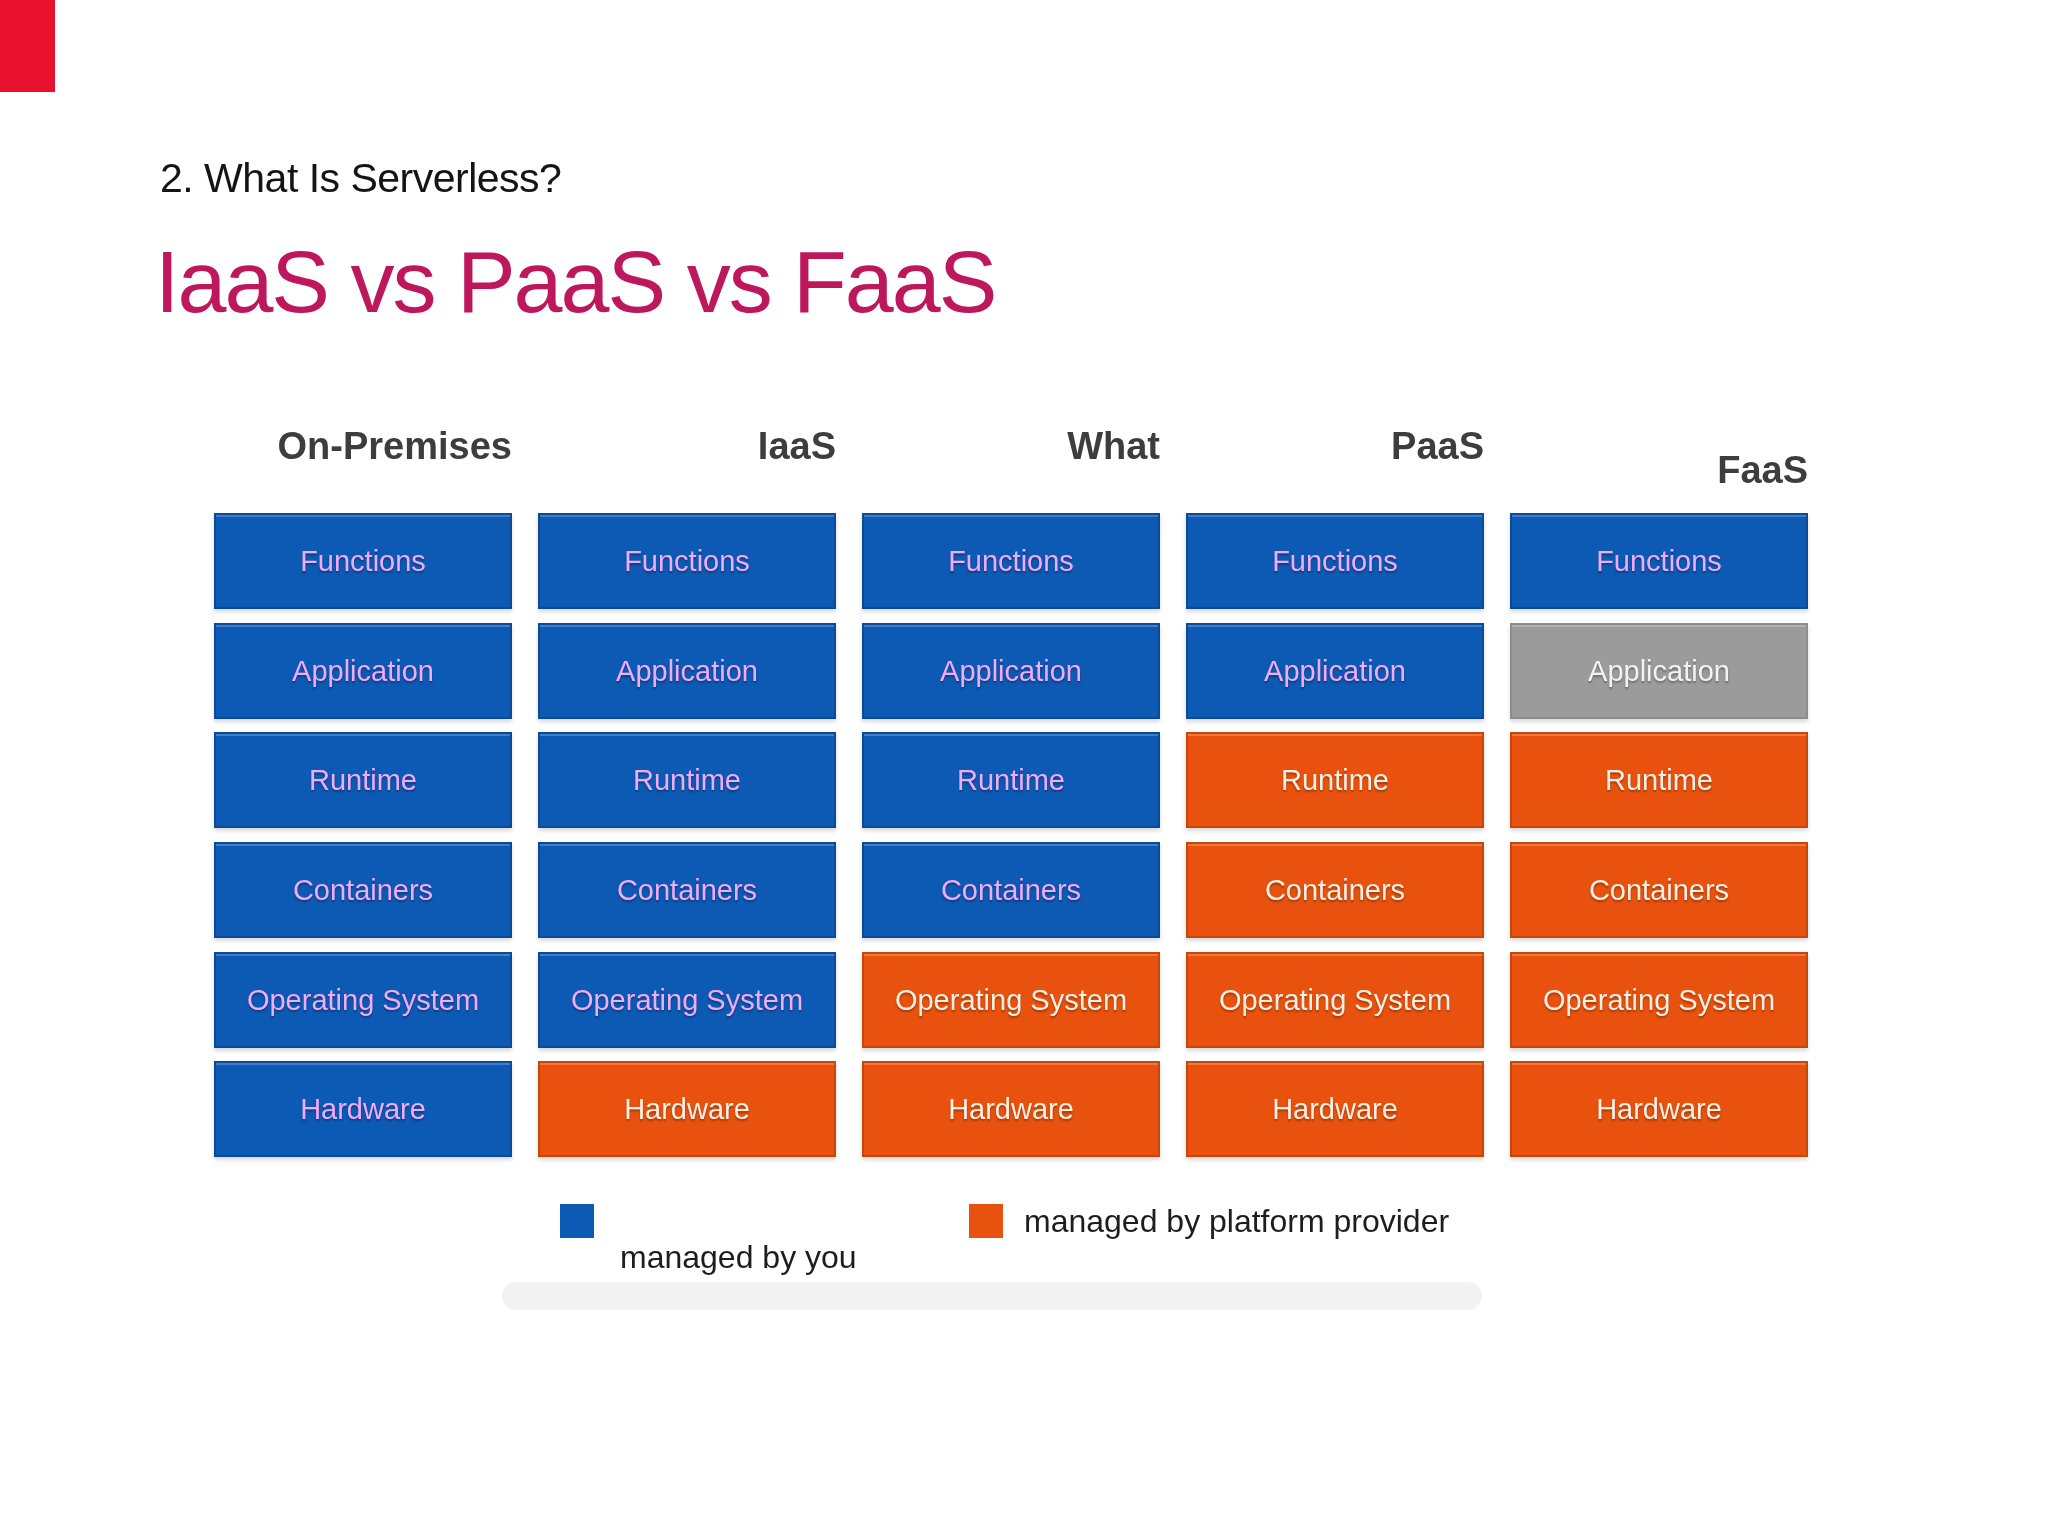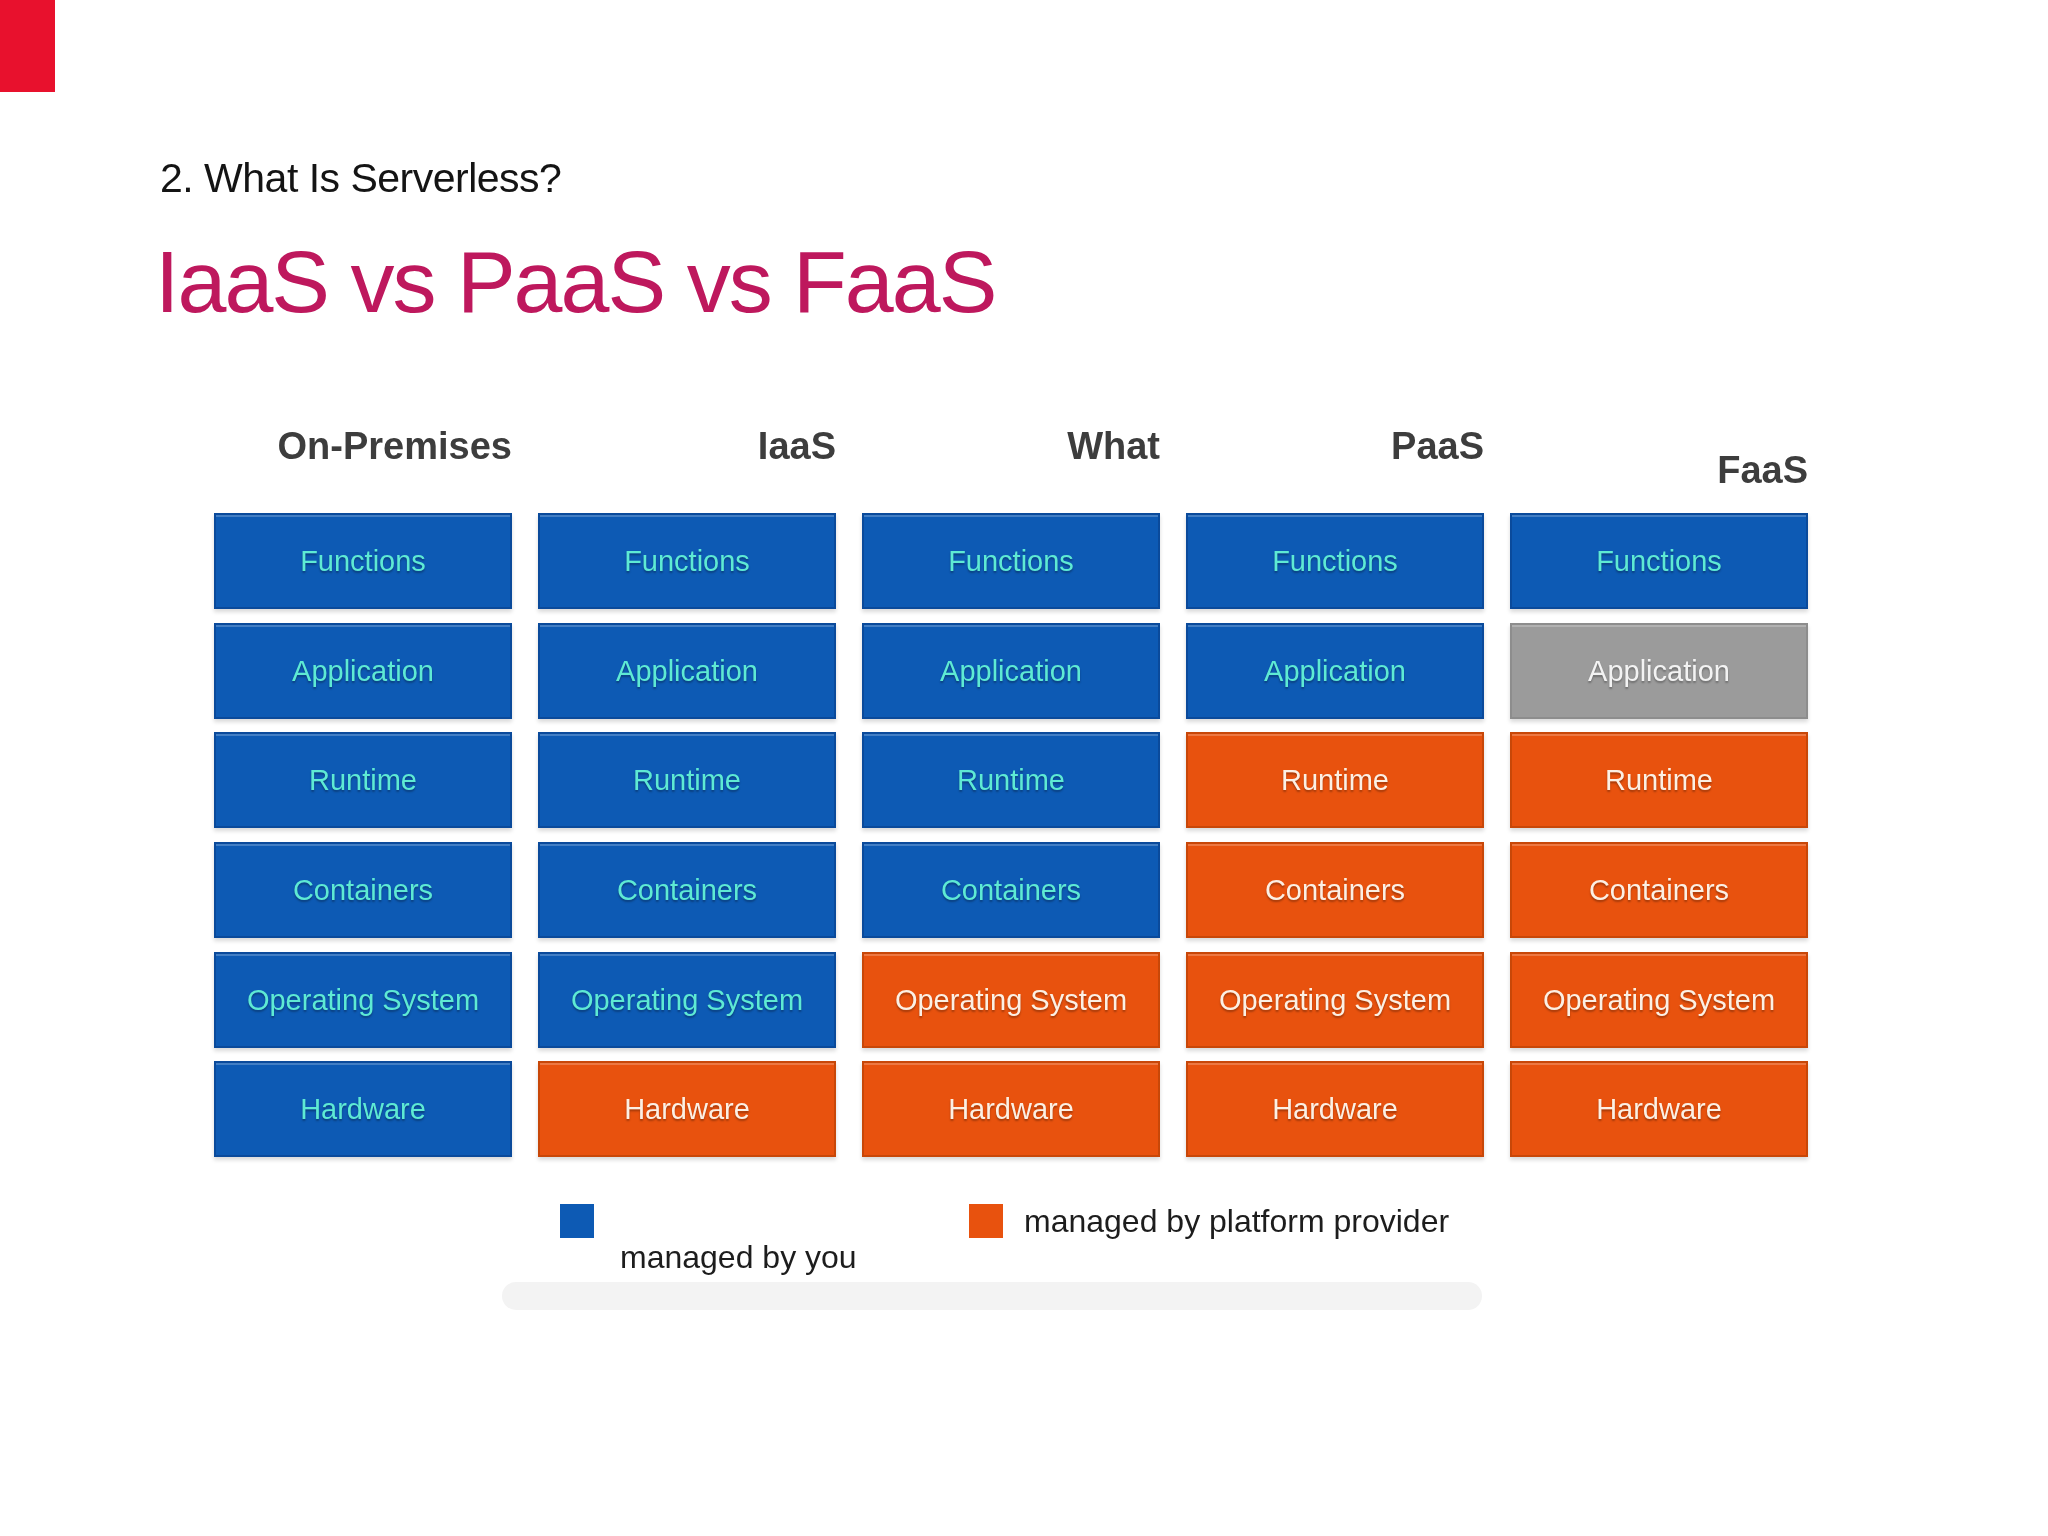--- a/index.html
+++ b/index.html
@@ -27,21 +27,21 @@
   .col-header{
     position:absolute;height:44px;font-size:38px;font-weight:bold;color:#3d3d3d;
     text-align:right;line-height:44px;white-space:nowrap;
   }
   .cell{
     position:absolute;display:flex;align-items:center;justify-content:center;
     font-size:29px;border:2px solid rgba(0,0,0,0.25);box-sizing:border-box;
     box-shadow:inset 0 2px 0 rgba(255,255,255,0.22), 0 3px 4px rgba(0,0,0,0.15);
     text-shadow:0 2px 2px rgba(0,0,0,0.3);white-space:nowrap;
   }
-  .cell.you{border-color:#0a4a9b;color:#5eead4;}
+  .cell.you{border-color:#0a4a9b;color:#f0abfc;}
   .cell.provider{border-color:#c84708;color:#fcf0e4;}
   .cell.unmanaged{border-color:#8d8d8d;color:#f3f3f3;}
 
   
   .legend-mark{position:absolute;width:34px;height:34px;top:1204px;}
   .legend-label{
     position:absolute;top:1202px;height:38px;line-height:38px;font-size:32px;
     color:#1d1d1d;white-space:nowrap;
   }
   #legend-mark-you{left:560px;}

